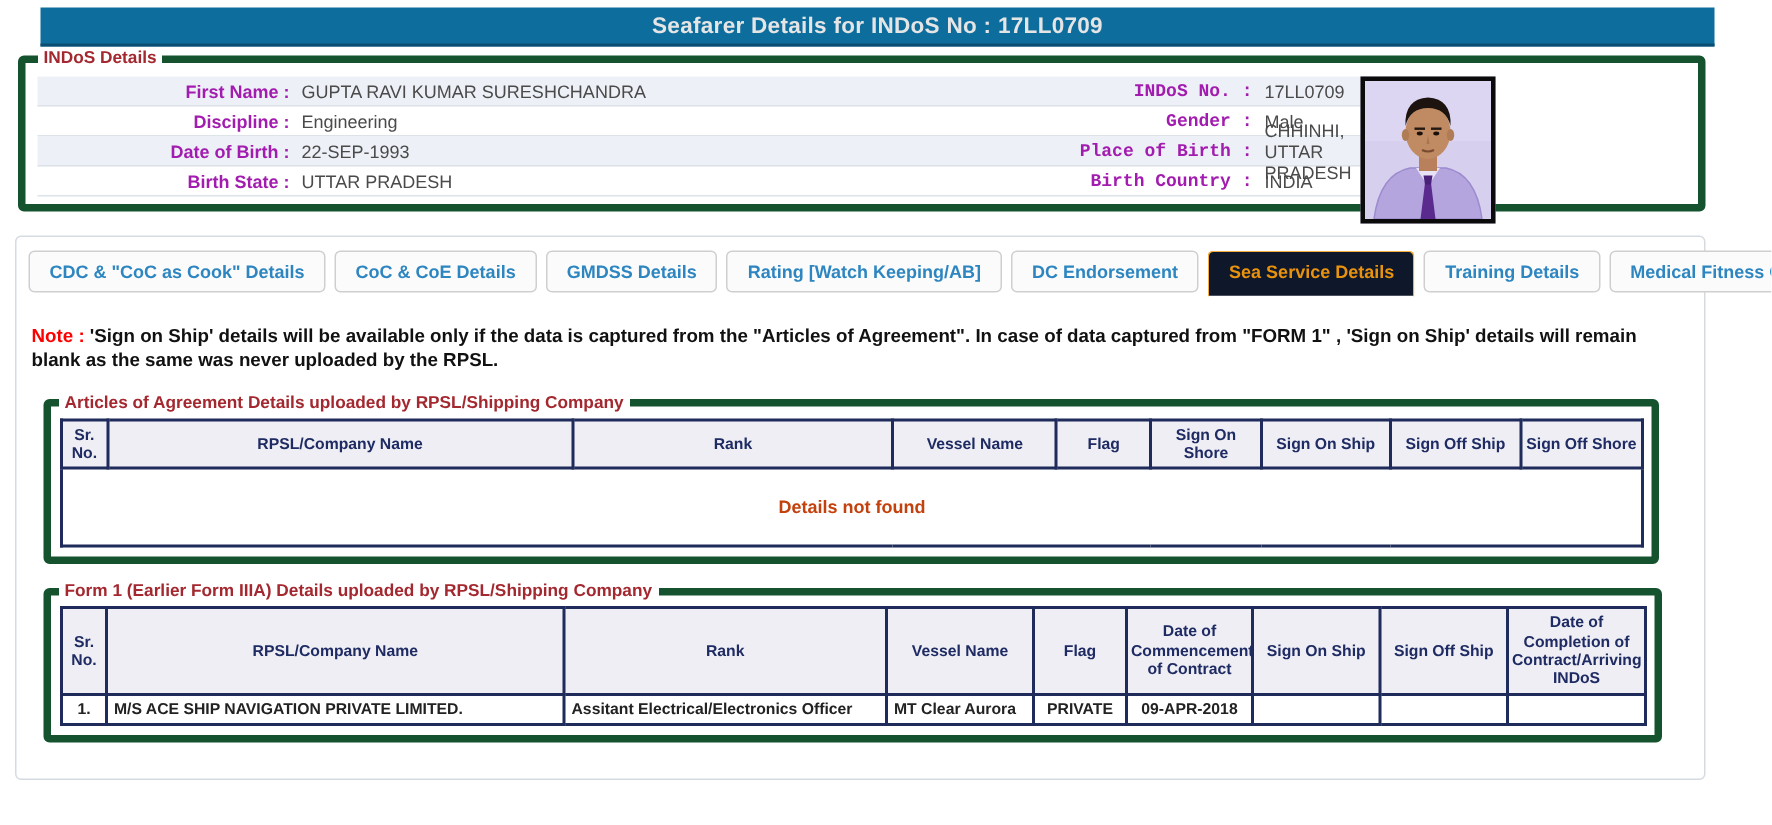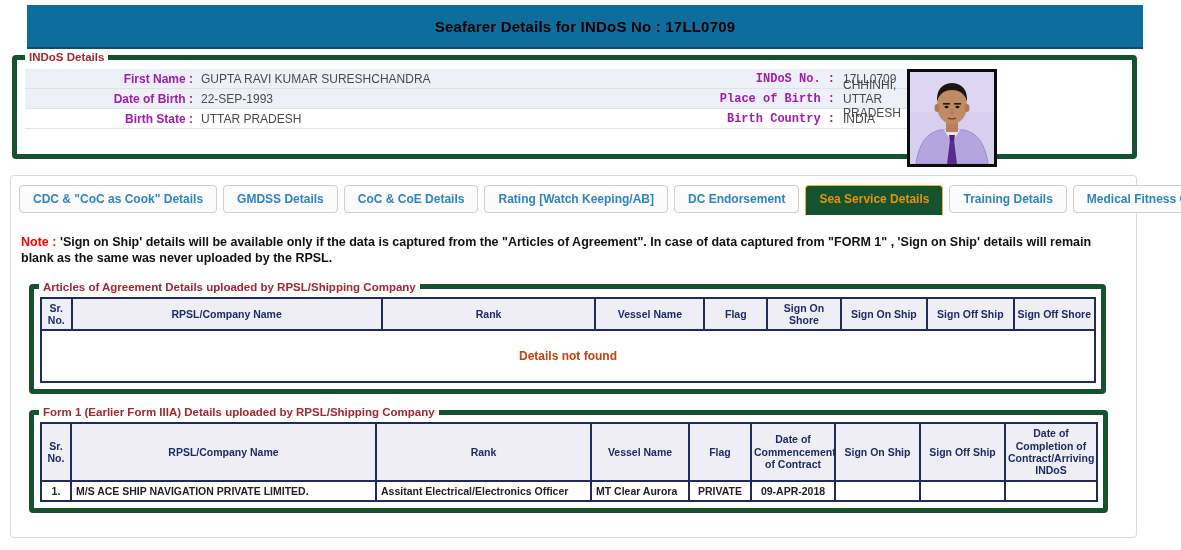--- a/index.html
+++ b/index.html
@@ -2,23 +2,23 @@
 <html><head>
 <meta charset="utf-8">
 <style>
   * { margin:0; padding:0; box-sizing:border-box; }
   html,body { background:#ffffff; }
   body { font-family:"Liberation Sans", sans-serif; }
   .page { position:relative; width:1181px; height:550px; overflow:hidden; background:#fff; }
 
   
   .title-bar {
-    margin:5px 38px 0 27px; height:44px; background:#0D6E9E;
+    margin:5px 38px 0 27px; height:26px; background:#0D6E9E;
     border-bottom:2px solid #0a4e72;
-    color:#000000; font-weight:bold; font-size:15px;
+    color:#e5e5e5; font-weight:bold; font-size:15px;
     display:flex; align-items:center; justify-content:center;
     letter-spacing:.2px;
   }
 
   
   fieldset { border:5px solid #14532d; border-radius:4px; }
   legend { color:#A3282F; font-weight:bold; font-size:11.5px; padding:0 4px; }
 
   .indos-fieldset { position:relative; margin:2px 44px 0 12px; height:108px; padding:6px 8px 0 8px; }
   .detail-rows { width:888px; }
@@ -35,21 +35,21 @@
 
   
   .tab-panel { margin:16px 44px 0 10px; border:1px solid #D5DBE0; border-radius:4px; min-height:292px; padding-bottom:24px; }
   .tabs { display:flex; gap:6px; margin:9px 0 0 8px; }
   .tab {
     border:1px solid #CFCFCF; border-radius:4px; background:#FBFBFB;
     color:#2E86C1; font-weight:bold; font-size:12px;
     padding:6px 13px; cursor:pointer; white-space:nowrap;
   }
   .tab.active {
-    border-color:#F3AE3C; border-bottom-color:#fff; background:#14532d;
+    border-color:#F3AE3C; border-bottom-color:#fff; background:#0f172a;
     color:#E8920E; border-radius:4px 4px 0 0; padding-bottom:9px; margin-bottom:-3px;
   }
 
   .note { margin:21px 10px 0 10px; font-size:12.5px; font-weight:bold; color:#111; line-height:1.3; width:1075px; }
   .note .note-label { color:#FF0000; }
 
   .inner-fieldset { margin:14px 0 0 18px; width:1070px; padding:4px 5px 6px 5px; }
   .inner-fieldset + .inner-fieldset { margin-top:12px; }
 
   table { border-collapse:collapse; table-layout:fixed; width:1056px; margin-left:1px; }
@@ -76,20 +76,26 @@
 
   <fieldset class="indos-fieldset">
     <legend>INDoS Details</legend>
     <div class="detail-rows">
       <div class="detail-row striped">
         <span class="d-label c1">First Name :</span>
         <span class="d-value c2">GUPTA RAVI KUMAR SURESHCHANDRA</span>
         <span class="d-label c3">INDoS No. :</span>
         <span class="d-value c4">17LL0709</span>
       </div>
+      <div class="detail-row">
+        <span class="d-label c1">Discipline :</span>
+        <span class="d-value c2">Engineering</span>
+        <span class="d-label c3">Gender :</span>
+        <span class="d-value c4">Male</span>
+      </div>
       <div class="detail-row striped">
         <span class="d-label c1">Date of Birth :</span>
         <span class="d-value c2">22-SEP-1993</span>
         <span class="d-label c3">Place of Birth :</span>
         <span class="d-value c4">CHHINHI, UTTAR PRADESH</span>
       </div>
       <div class="detail-row">
         <span class="d-label c1">Birth State :</span>
         <span class="d-value c2">UTTAR PRADESH</span>
         <span class="d-label c3">Birth Country :</span>
@@ -125,22 +131,22 @@
 
         <path d="M42 36 L41 42 L43 42 Z" fill="#a9754e"></path>
         <path d="M38 46 Q42 48 46 46" stroke="#7a4a30" stroke-width="1.4" fill="none"></path>
       </svg>
     </div>
   </fieldset>
 
   <div class="tab-panel">
     <div class="tabs">
       <div class="tab">CDC &amp; "CoC as Cook" Details</div>
+      <div class="tab">CoC &amp; CoE Details</div>
       <div class="tab">GMDSS Details</div>
-      <div class="tab">CoC &amp; CoE Details</div>
       <div class="tab">Rating [Watch Keeping/AB]</div>
       <div class="tab">DC Endorsement</div>
       <div class="tab active">Sea Service Details</div>
       <div class="tab">Training Details</div>
       <div class="tab">Medical Fitness Certificate</div>
     </div>
 
     <div class="note">
       <span class="note-label">Note :</span>
       <span>'Sign on Ship' details will be available only if the data is captured from the "Articles of Agreement". In case of data captured from "FORM 1" , 'Sign on Ship' details will remain blank as the same was never uploaded by the RPSL.</span>

